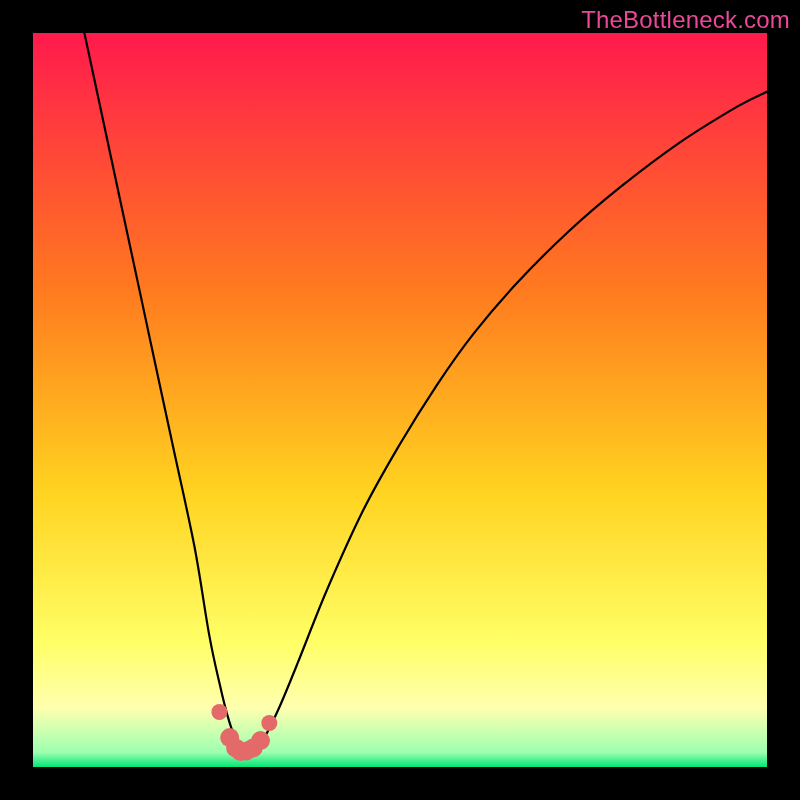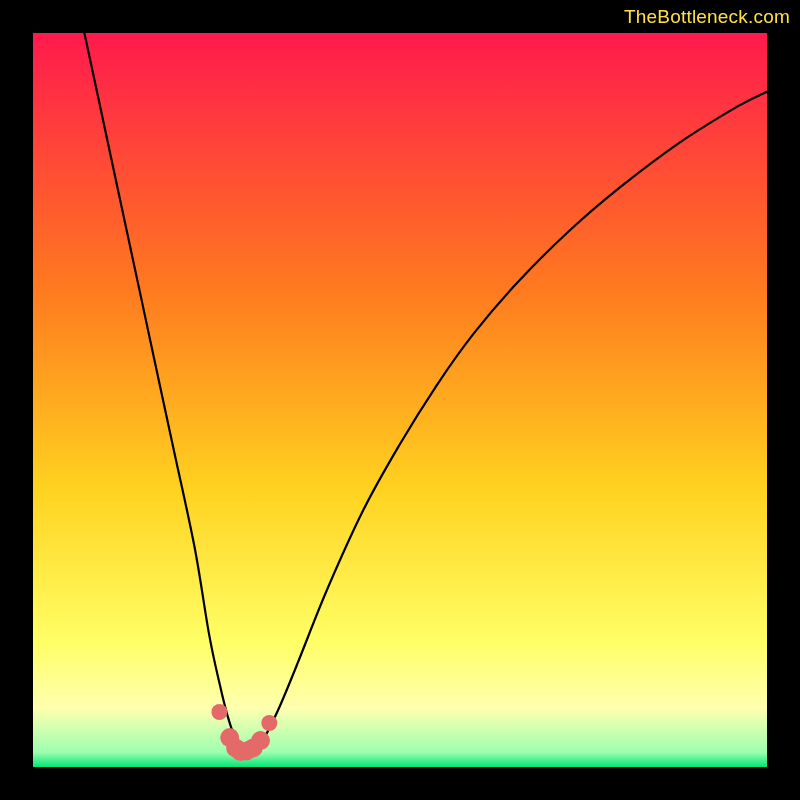--- a/index.html
+++ b/index.html
@@ -21,22 +21,22 @@
     left: 33px;
     top: 33px;
     width: 734px;
     height: 734px;
     overflow: hidden;
   }
   .watermark {
     position: absolute;
     top: 6px;
     right: 10px;
-    color: #fde047;
-    font-size: 19px;
+    color: #ec4899;
+    font-size: 24px;
     font-weight: 500;
     letter-spacing: 0.2px;
     user-select: none;
   }
   svg { display: block; }
 </style>
 </head>
 <body>
 
 <div class="frame">

